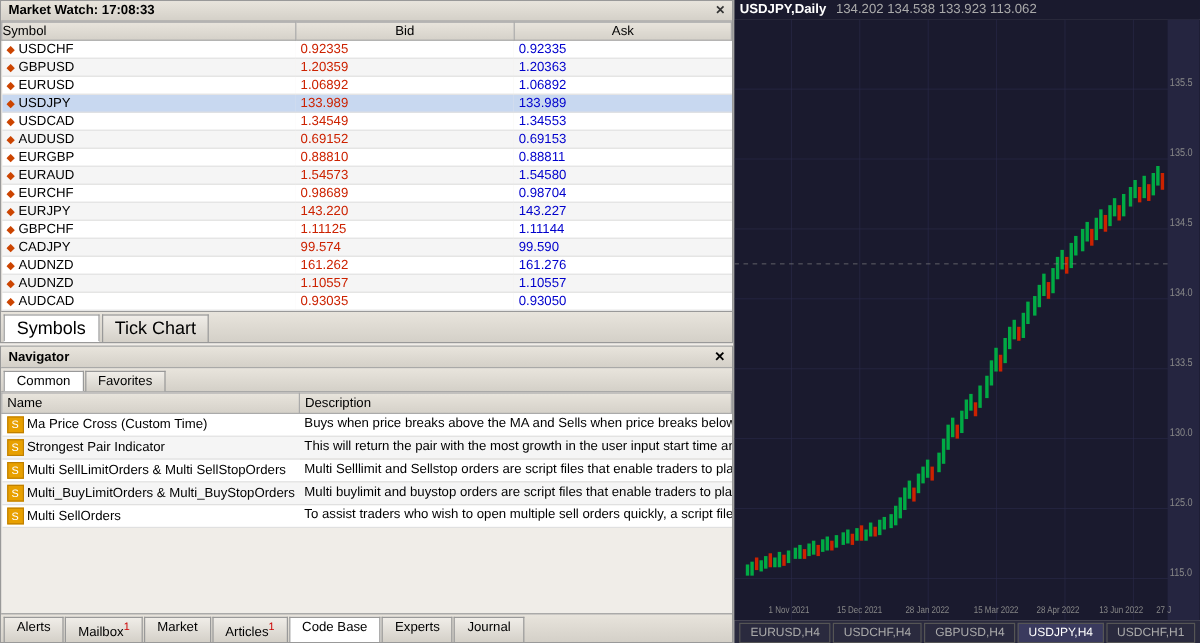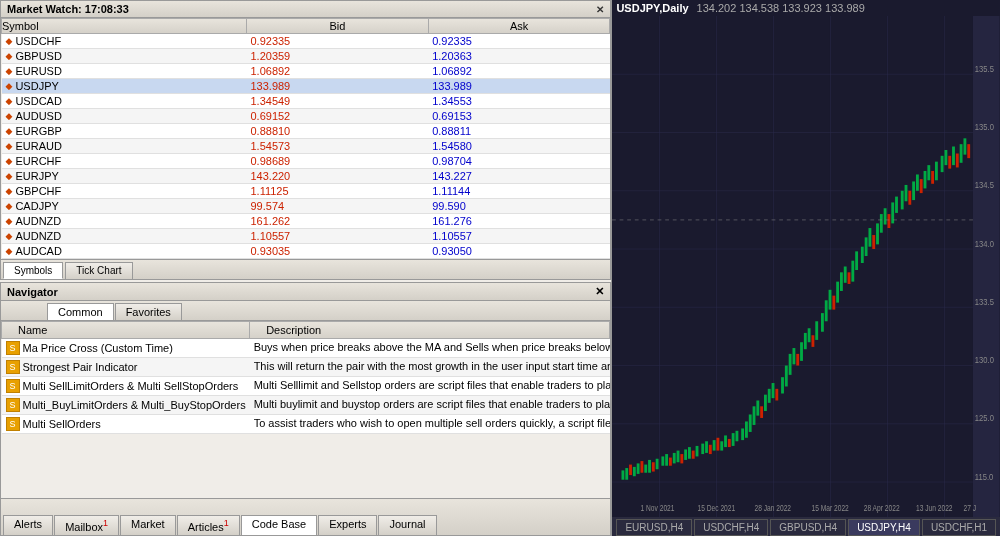--- a/index.html
+++ b/index.html
@@ -110,21 +110,21 @@
 
     .mw-tabs {
       display: flex;
       background: linear-gradient(to bottom, #e8e4dc, #d4d0c8);
       border-top: 1px solid #999;
       padding: 2px 0 0 0;
     }
 
     .mw-tab {
       padding: 2px 10px;
-      font-size: 10px;
+      font-size: 15px;
       cursor: pointer;
       border: 1px solid #999;
       border-bottom: none;
       background: linear-gradient(to bottom, #f0ede8, #d4d0c8);
       margin-left: 2px;
     }
 
     .mw-tab.active {
       background: white;
       border-bottom: 1px solid white;
@@ -163,41 +163,40 @@
       font-size: 11px;
       cursor: pointer;
       border: 1px solid #999;
       border-bottom: none;
       background: linear-gradient(to bottom, #f0ede8, #d4d0c8);
       margin-right: 1px;
     }
 
     .nav-tab.active {
       background: white;
-      margin-left: 44px;
     }
 
     .nav-content {
       flex: 1;
       overflow: hidden;
     }
 
     .nav-table {
       width: 100%;
       border-collapse: collapse;
       font-size: 11px;
     }
 
     .nav-table thead tr {
       background: linear-gradient(to bottom, #e8e4dc, #d4d0c8);
     }
 
     .nav-table thead th {
       border: 1px solid #aaa;
-      padding: 2px 16px;
+      padding: 2px 4px;
       text-align: left;
       font-weight: normal;
     }
 
     .nav-table tbody tr {
       background: white;
     }
 
     .nav-table tbody tr:nth-child(even) {
       background: #f5f5f5;
@@ -227,21 +226,21 @@
       display: flex;
       align-items: center;
       white-space: nowrap;
     }
 
     
     .bottom-tabs {
       display: flex;
       background: linear-gradient(to bottom, #e8e4dc, #d4d0c8);
       border-top: 1px solid #999;
-      padding: 16px 0 0 2px;
+      padding: 2px 0 0 2px;
     }
 
     .bottom-tab {
       padding: 2px 10px;
       font-size: 11px;
       cursor: pointer;
       border: 1px solid #999;
       border-bottom: none;
       background: linear-gradient(to bottom, #f0ede8, #d4d0c8);
       margin-right: 1px;
@@ -571,21 +570,21 @@
           <div class="bottom-tab active">Code Base</div>
           <div class="bottom-tab">Experts</div>
           <div class="bottom-tab">Journal</div>
         </div>
     </div>
   </div>
 
   <div class="right-panel">
     <div class="chart-header">
       <span class="symbol-info">USDJPY,Daily</span>
-      <span style="color:#aaa;">134.202 134.538 133.923 133.989</span>
+      <span style="color:#aaa;">134.202 134.538 133.923 113.062</span>
     </div>
     <div class="chart-area">
       <svg width="100%" height="100%" viewBox="0 0 408 430" preserveAspectRatio="none">
 
         <rect width="408" height="430" fill="#1a1a2e"></rect>
 
         <line x1="0" y1="50" x2="400" y2="50" stroke="#2a2a4a" stroke-width="0.5"></line>
         <line x1="0" y1="100" x2="400" y2="100" stroke="#2a2a4a" stroke-width="0.5"></line>
         <line x1="0" y1="150" x2="400" y2="150" stroke="#2a2a4a" stroke-width="0.5"></line>
         <line x1="0" y1="200" x2="400" y2="200" stroke="#2a2a4a" stroke-width="0.5"></line>

